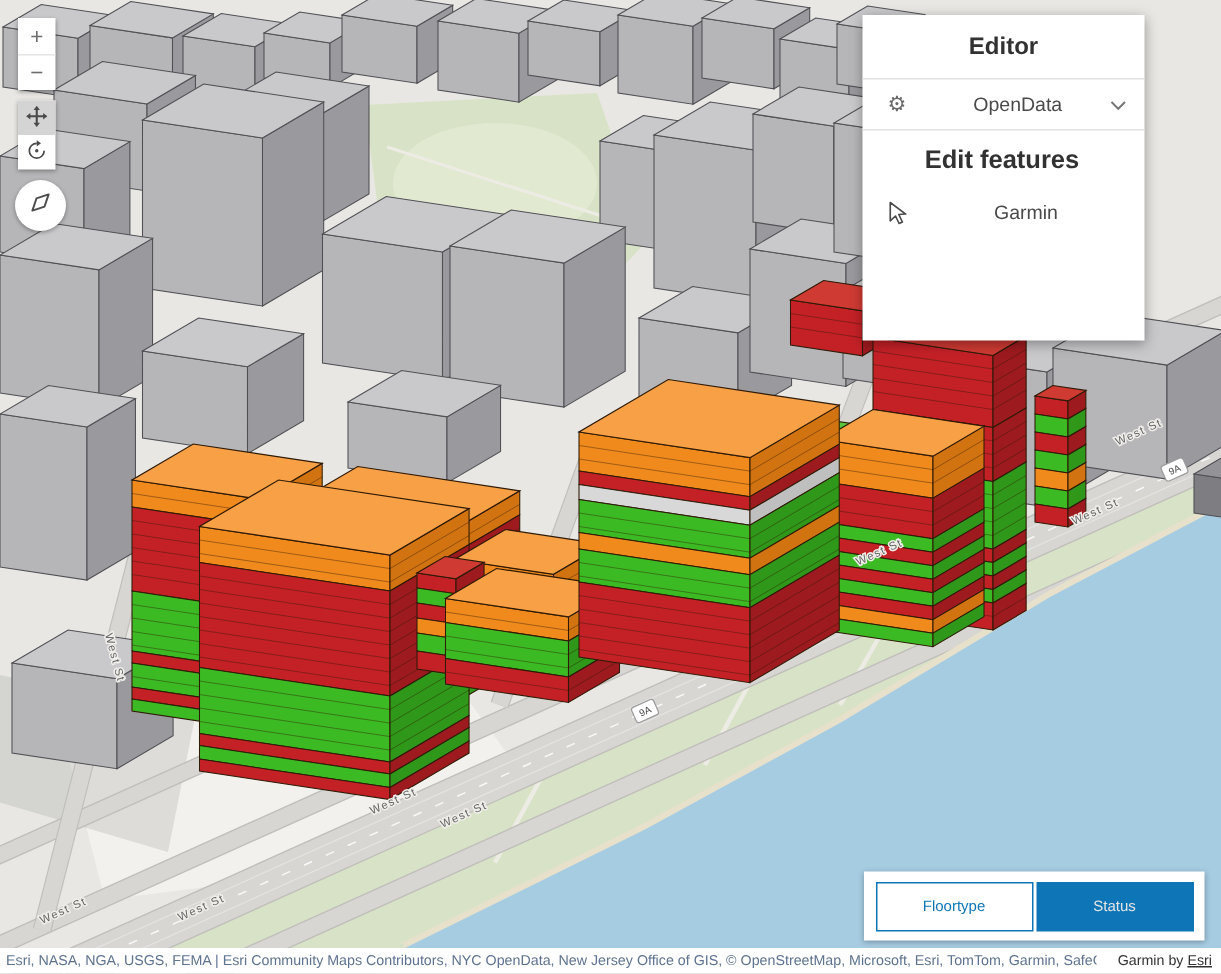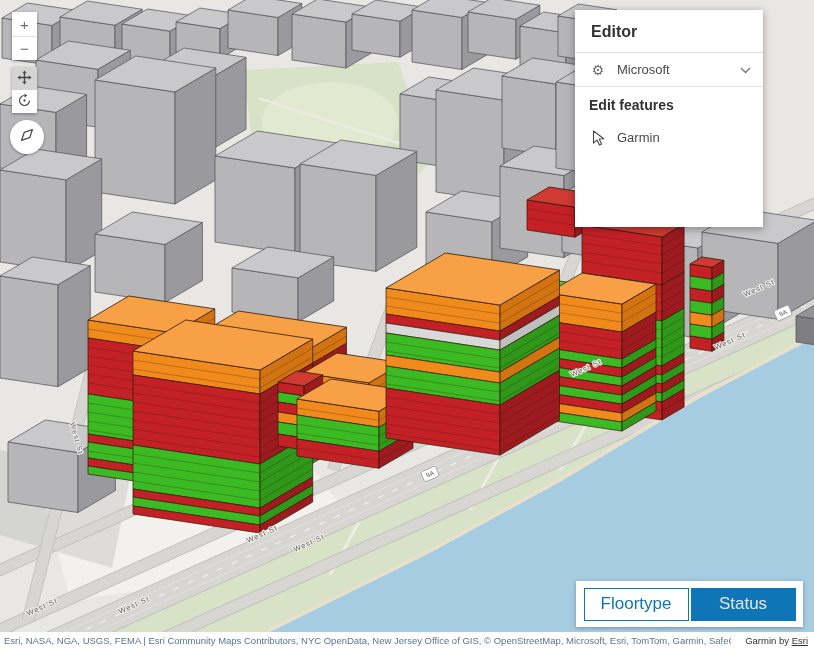--- a/index.html
+++ b/index.html
@@ -14,34 +14,34 @@
   .wbtn{width:25px;height:24px;display:flex;align-items:center;justify-content:center;
         color:#6e6e6e;font-size:15px;line-height:1;cursor:pointer;box-sizing:border-box;}
   .zoomgroup .wbtn+.wbtn{border-top:1px solid #e4e4e4;}
   .navgroup .wbtn{height:23px;}
   .wbtn.active{background:#d4d4d4;}
   .compass{left:10px;top:120px;width:34px;height:34px;border-radius:50%;
            display:flex;align-items:center;justify-content:center;cursor:pointer;}
 
   
   .panel{position:absolute;left:575px;top:10px;width:188px;height:217px;background:#fff;
-         box-shadow:0 2px 8px rgba(0,0,0,.35);color:#323232;}
+         box-shadow:0 2px 8px rgba(0,0,0,.35);color:#323232;text-align:center;}
   .panel-header{font-size:16px;font-weight:600;padding:13px 16px 11px 16px;}
   .divider{height:1px;background:#e2e2e2;}
   .prow{display:flex;align-items:center;height:33px;padding:0 12px;cursor:pointer;font-size:13px;color:#4a4a4a;}
   .prow .ricon{width:22px;display:flex;justify-content:center;margin-right:8px;color:#6a6a6a;}
   .prow .grow{flex:1;}
-  .section-title{font-size:14px;font-weight:700;color:#323232;padding:10px 16px 8px 14px;}
+  .section-title{font-size:17px;font-weight:700;color:#323232;padding:10px 16px 8px 14px;}
   .gear{font-family:"DejaVu Sans",sans-serif;font-size:14px;line-height:1;}
 
   
   .btnbar{position:absolute;left:576px;top:581px;width:227px;height:46px;background:#fff;
           box-shadow:0 1px 4px rgba(0,0,0,.3);display:flex;align-items:center;justify-content:center;gap:2px;}
   .fbtn{height:33px;width:105px;display:flex;align-items:center;justify-content:center;
-        font-size:17px;box-sizing:border-box;cursor:pointer;}
+        font-size:10px;box-sizing:border-box;cursor:pointer;}
   .fbtn.outline{border:1px solid var(--accent);color:var(--accent);background:#fff;}
   .fbtn.solid{background:var(--accent);color:#e5e5e5;}
 
   
   .attrib{position:absolute;left:0;bottom:0;width:814px;height:17px;background:#fff;
           display:flex;align-items:center;font-size:9.5px;box-sizing:border-box;padding:0 6px 0 4px;}
   .attrib .sources{color:#5e7390;white-space:nowrap;overflow:hidden;flex:1;}
   .attrib .powered{color:#323232;white-space:nowrap;margin-left:14px;}
   .attrib .powered a{color:#323232;}
 </style>
@@ -516,21 +516,21 @@
         </g>
       </svg>
     </span>
   </div>
 
   <div class="panel">
     <div class="panel-header">Editor</div>
     <div class="divider"></div>
     <div class="prow">
       <span class="ricon gear">⚙</span>
-      <span class="grow">Microsoft</span>
+      <span class="grow">OpenData</span>
       <span>
         <svg width="11" height="7" viewBox="0 0 11 7">
           <polyline points="1,1 5.5,5.5 10,1" fill="none" stroke="#767676" stroke-width="1.3"></polyline>
         </svg>
       </span>
     </div>
     <div class="divider"></div>
     <div class="section-title">Edit features</div>
     <div class="prow">
       <span class="ricon">

